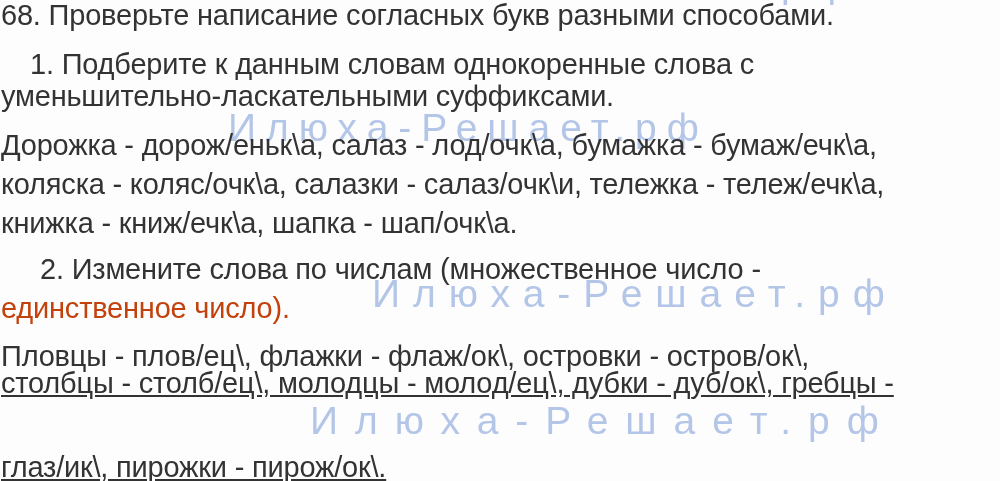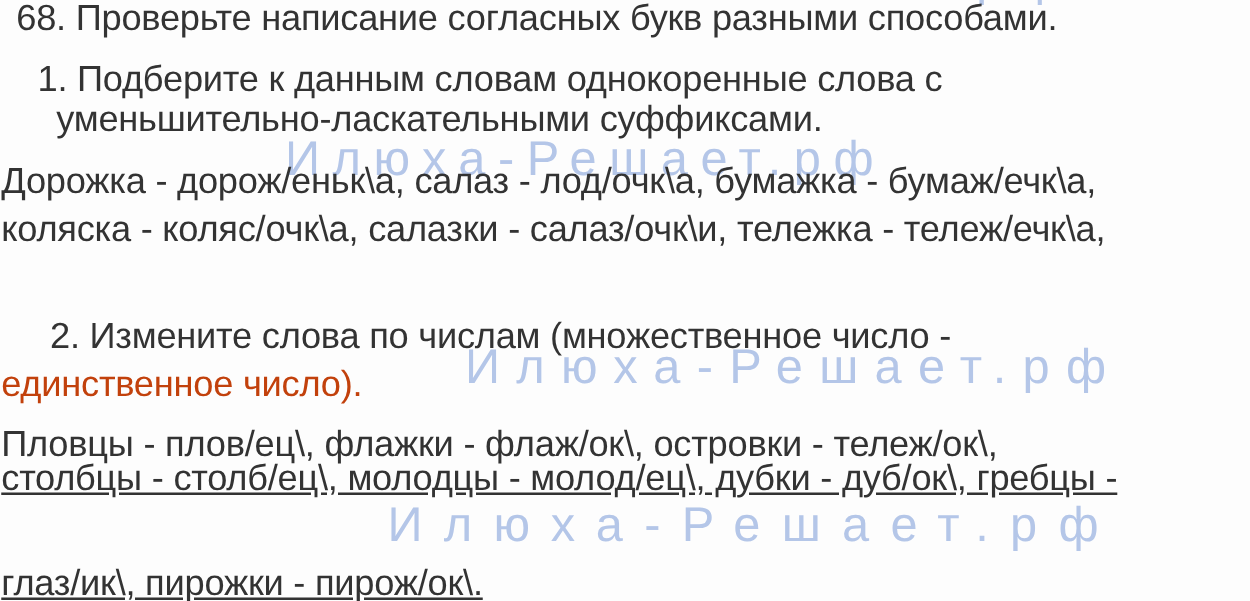--- a/index.html
+++ b/index.html
@@ -35,23 +35,23 @@
     white-space: nowrap;
     z-index: 1;
     user-select: none;
   }
   .wm-1 { left: 335px; top: -38px; letter-spacing: 13px; }
   .wm-2 { left: 228px; top: 106px; letter-spacing: 10px; }
   .wm-3 { left: 372px; top: 272px; letter-spacing: 13px; }
   .wm-4 { left: 310px; top: 399px; letter-spacing: 17px; }
 
   
-  .l-heading      { top: 1px; margin-left: 12px; }
+  .l-heading      { top: 1px; }
   .l-t1i0         { top: 50px; padding-left: 29px; }
-  .l-t1i1         { top: 82px; margin-left: 44px; }
+  .l-t1i1         { top: 82px; }
   .l-t1a0         { top: 131px; }
   .l-t1a1         { top: 170px; text-align: center; }
   .l-t1a2         { top: 209px; }
   .l-t2i0         { top: 255px; }
   .l-t2i1         { top: 294px; }
   .l-t2a0         { top: 342px; }
   .l-t2a1         { top: 369px; text-decoration: underline; }
   .l-t2a2         { top: 416px; }
   .l-t2a3         { top: 453px; text-decoration: underline; }
 </style>
@@ -65,21 +65,22 @@
   <div class="wm wm-3" style="color: rgb(180, 198, 232);">Илюха-Решает.рф</div>
   <div class="wm wm-4" style="color: rgb(180, 198, 232);">Илюха-Решает.рф</div>
 
   <div class="line l-heading" style="color: rgb(51, 51, 51);">68. Проверьте написание согласных букв разными способами.</div>
 
   <div class="line l-t1i0" style="color: rgb(51, 51, 51);">1. Подберите к данным словам однокоренные слова с</div>
   <div class="line l-t1i1" style="color: rgb(51, 51, 51);">уменьшительно-ласкательными суффиксами.</div>
 
   <div class="line l-t1a0" style="color: rgb(51, 51, 51);">Дорожка - дорож/еньк\а, салаз - лод/очк\а, бумажка - бумаж/ечк\а,</div>
   <div class="line l-t1a1" style="color: rgb(51, 51, 51);">коляска - коляс/очк\а, салазки - салаз/очк\и, тележка - тележ/ечк\а,</div>
+  <div class="line l-t1a2" style="color: rgb(51, 51, 51);">книжка - книж/ечк\а, шапка - шап/очк\а.</div>
 
   <div class="line l-t2i0" style="color: rgb(51, 51, 51); padding-left: 39px;">2. Измените слова по числам (множественное число -</div>
   <div class="line l-t2i1" style="color: #c2410c;">единственное число).</div>
 
-  <div class="line l-t2a0" style="color: rgb(51, 51, 51);">Пловцы - плов/ец\, флажки - флаж/ок\, островки - тележ/ок\,</div>
+  <div class="line l-t2a0" style="color: rgb(51, 51, 51);">Пловцы - плов/ец\, флажки - флаж/ок\, островки - остров/ок\,</div>
   <div class="line l-t2a1" style="color: rgb(51, 51, 51);">столбцы - столб/ец\, молодцы - молод/ец\, дубки - дуб/ок\, гребцы -</div>
   <div class="line l-t2a3" style="color: rgb(51, 51, 51);">глаз/ик\, пирожки - пирож/ок\.</div>
 
 </div>
 
 </body></html>

